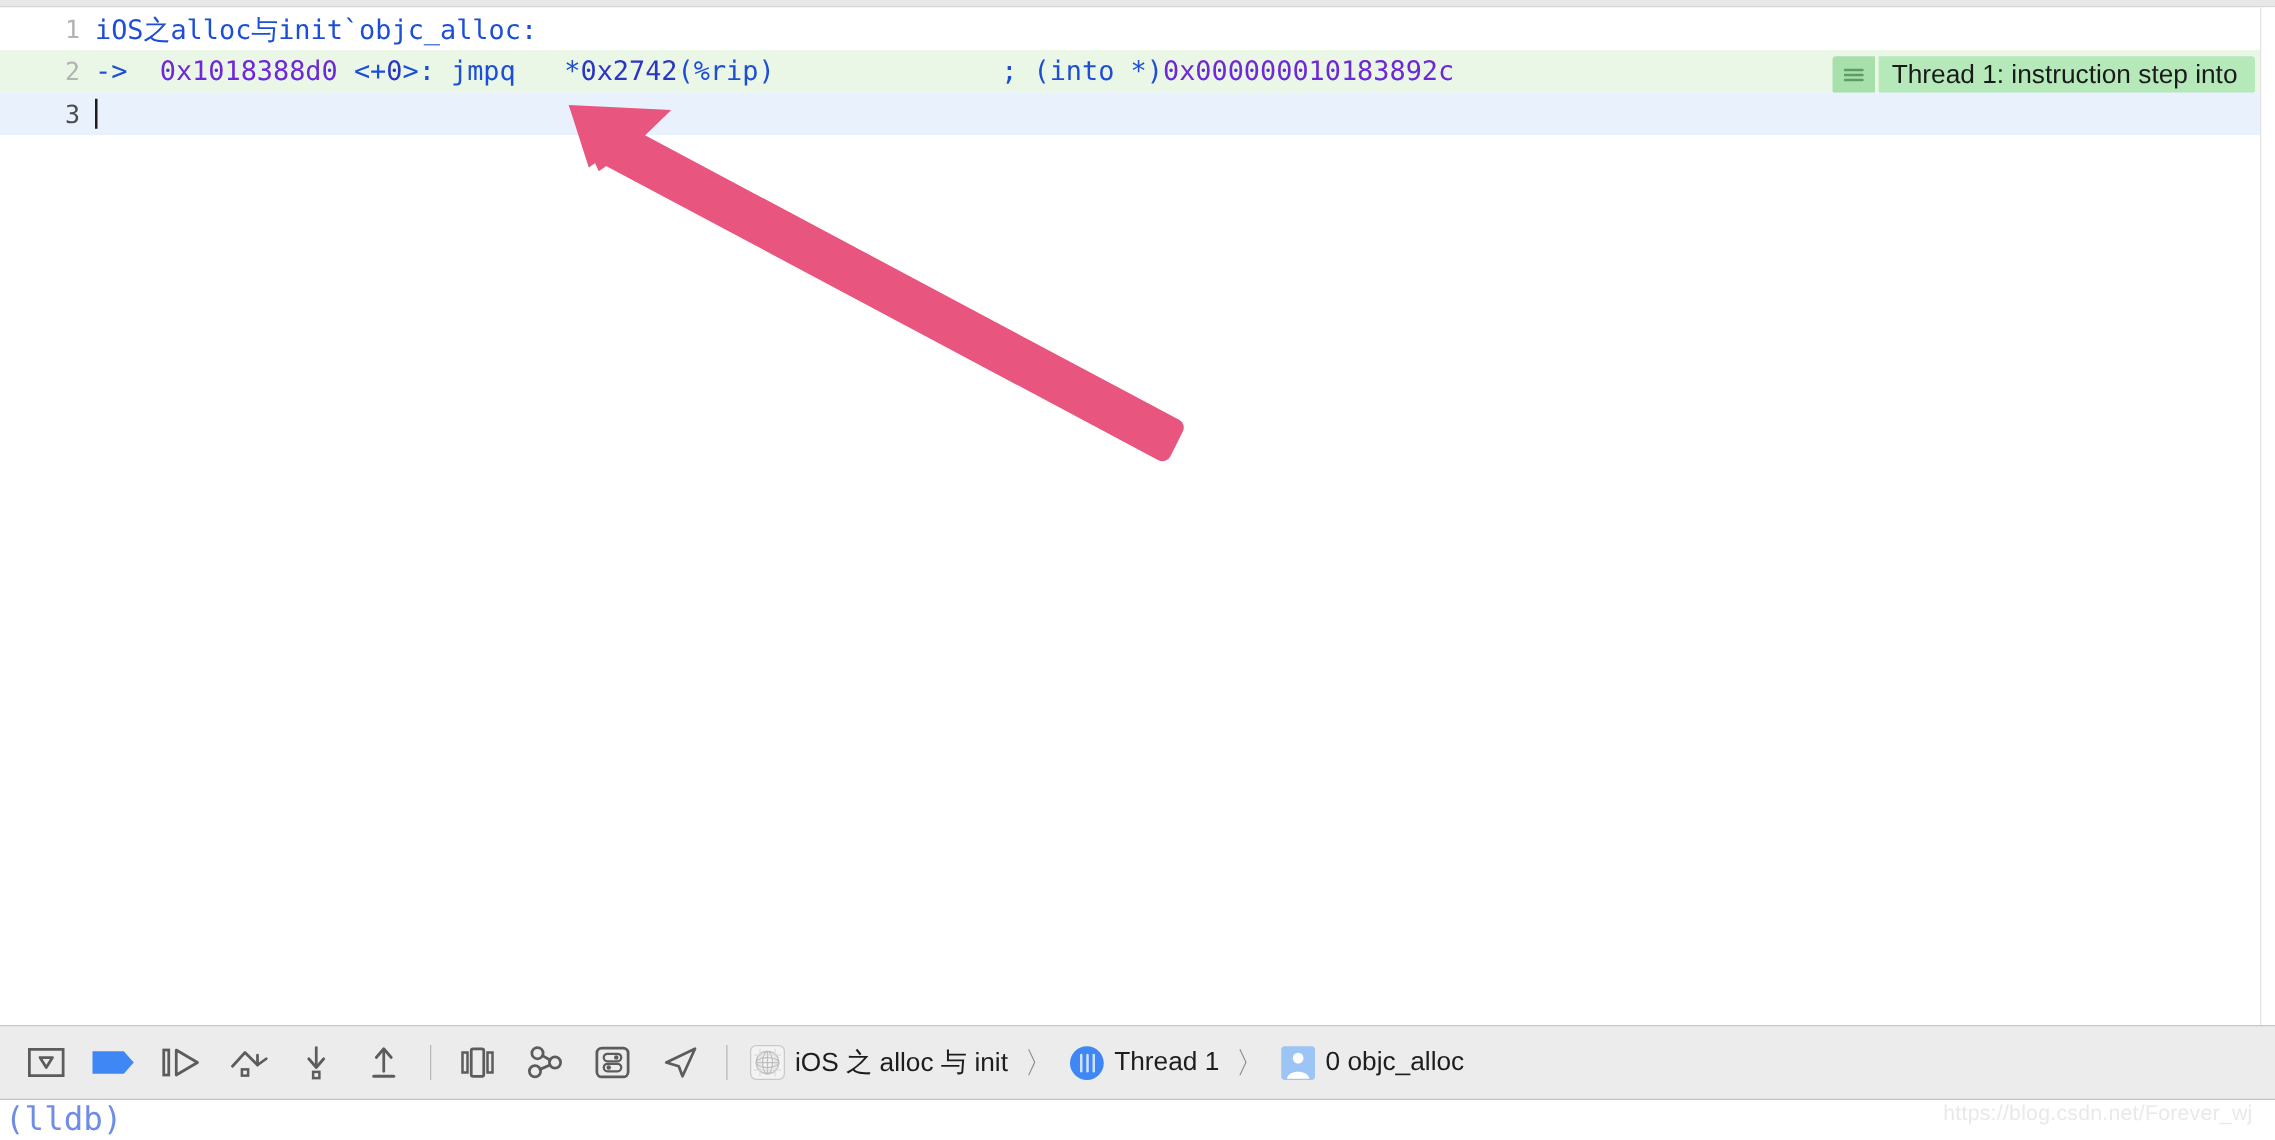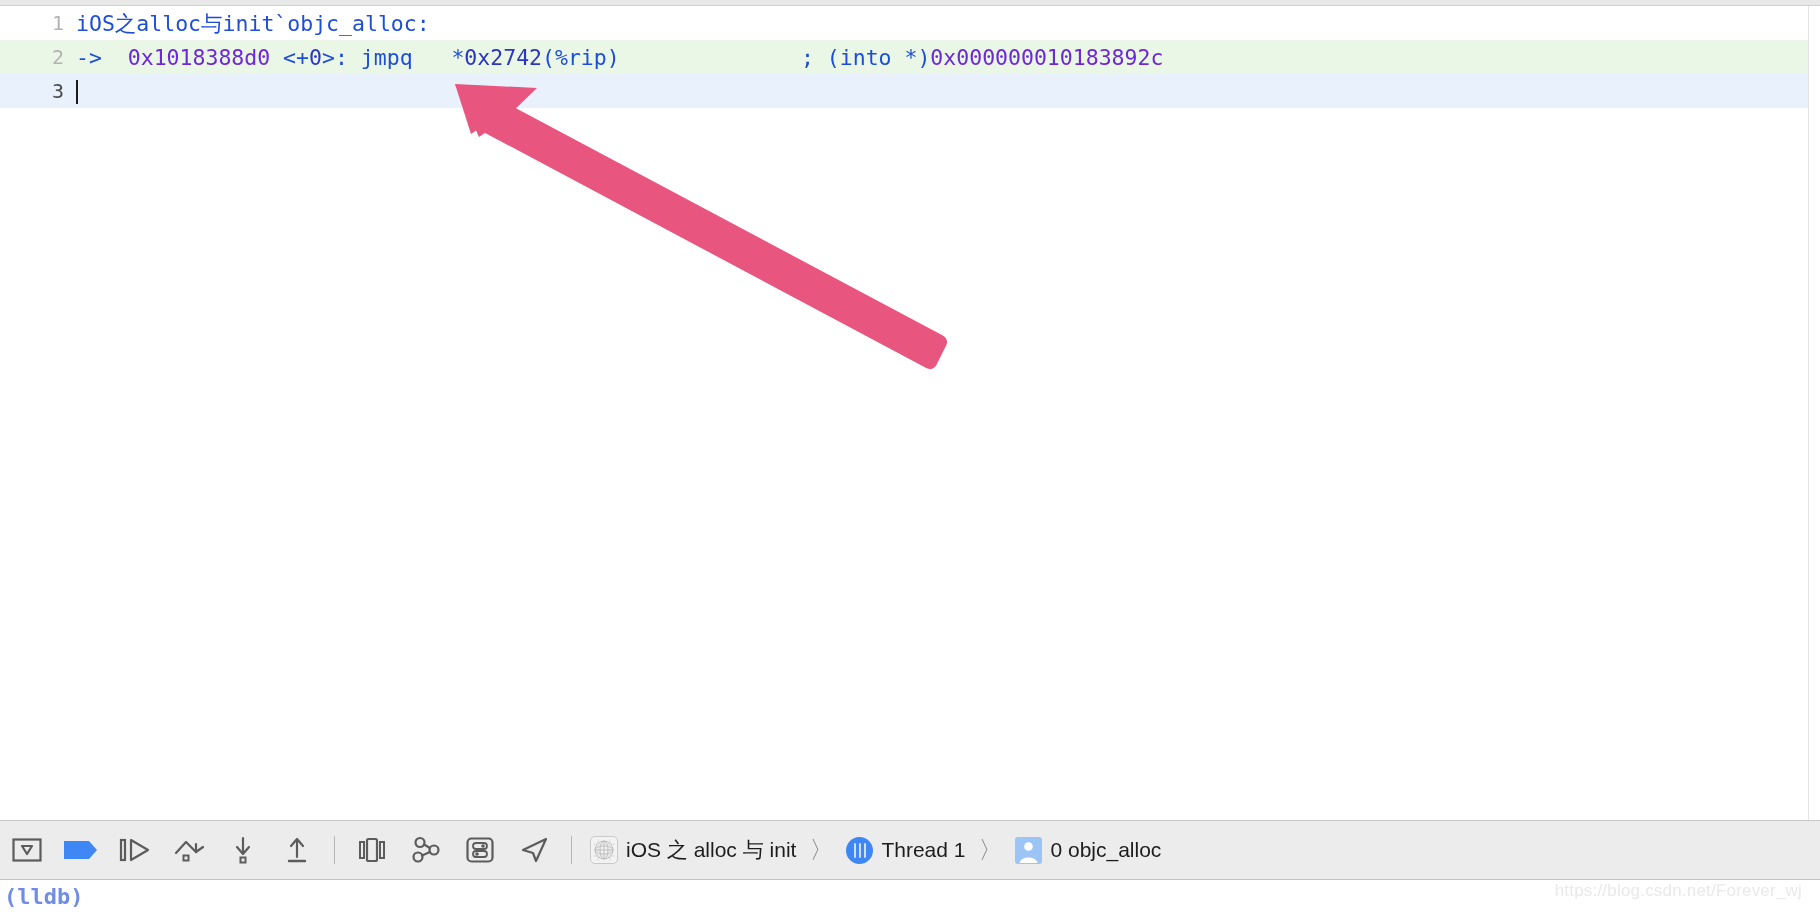--- a/index.html
+++ b/index.html
@@ -148,21 +148,21 @@
     left: 0;
     top: 820px;
     width: 1820px;
     height: 60px;
     background: #ececec;
     border-top: 1px solid #c8c8c8;
     border-bottom: 1px solid #c3c3c3;
     box-sizing: border-box;
     display: flex;
     align-items: center;
-    padding-left: 0;
+    padding-left: 10px;
   }
 
   .tb-btn {
     width: 54px;
     height: 50px;
     display: flex;
     align-items: center;
     justify-content: center;
     flex: 0 0 auto;
   }
@@ -232,24 +232,24 @@
     left: 0;
     top: 880px;
     width: 1820px;
     height: 32px;
     background: #ffffff;
     display: flex;
     align-items: center;
   }
   .lldb-prompt {
     font-family: "DejaVu Sans Mono", "Liberation Mono", monospace;
-    font-size: 22px;
+    font-size: 26px;
     color: #6f8de8;
     padding-left: 4px;
-    font-weight: bold;
+    font-weight: normal;
   }
   .watermark {
     position: absolute;
     right: 18px;
     top: 881px;
     font-size: 17px;
     color: #e9e9e9;
     font-family: "Liberation Sans", sans-serif;
     letter-spacing: 0.2px;
     user-select: none;
@@ -279,20 +279,26 @@
     <div class="code-line l1">
       <div class="gutter">1</div>
       <div class="code-text"><span class="tok-plain">iOS之alloc与init`objc_alloc:</span></div>
     </div>
 
     <div class="code-line l2">
       <div class="gutter">2</div>
       <div class="code-text"><span class="tok-plain">-&gt;  </span><span class="tok-addr">0x1018388d0</span><span class="tok-plain"> &lt;+</span><span class="tok-num">0</span><span class="tok-plain">&gt;: jmpq   *</span><span class="tok-num">0x2742</span><span class="tok-plain">(%rip)              ; (into *)</span><span class="tok-addr">0x000000010183892c</span></div>
 
       
+      <div class="thread-badge">
+        <div class="badge-handle">
+          <span class="bars"><i></i><i></i><i></i></span>
+        </div>
+        <div class="badge-body">Thread 1: instruction step into</div>
+      </div>
     </div>
 
     <div class="code-line l3">
       <div class="gutter active">3</div>
       <div class="code-text"><span class="caret"></span></div>
     </div>
 
     <svg class="annot-arrow" viewBox="0 0 1820 814" width="1820" height="814">
       <g fill="#e8557f">
 

